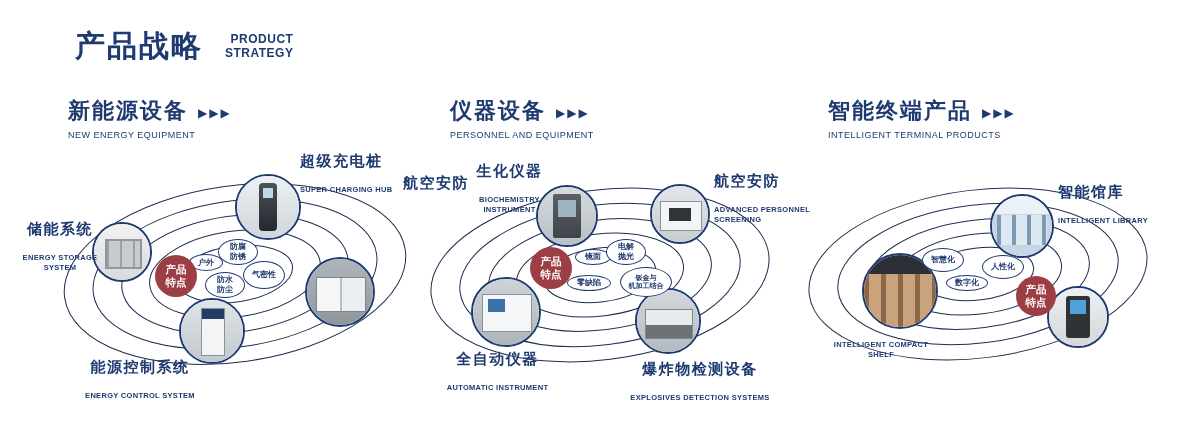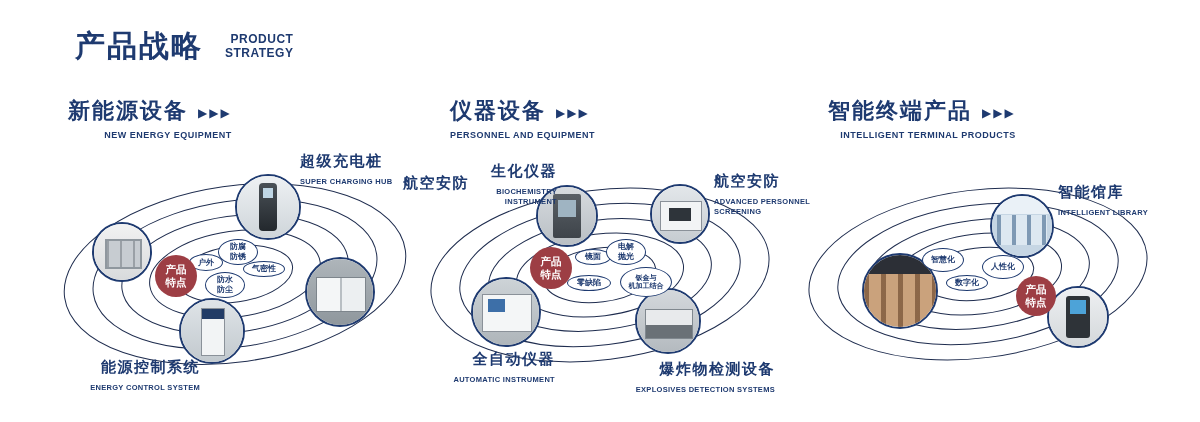--- a/index.html
+++ b/index.html
@@ -7,21 +7,21 @@
          font-family:"Liberation Sans","DejaVu Sans",sans-serif;color:#1e3a70;}
   
   .main-title{position:absolute;left:75px;top:26px;font-size:30px;font-weight:bold;letter-spacing:2px;}
   .main-sub{position:absolute;left:225px;top:33px;font-size:12px;font-weight:bold;line-height:1.15;letter-spacing:.5px;text-align:right;}
   .tagline{position:absolute;left:330px;top:31px;font-size:26px;font-weight:bold;letter-spacing:2px;}
   
   .sec-h{position:absolute;}
   .sec-h .row{display:flex;align-items:center;}
   .sec-h .zh{font-size:22px;font-weight:bold;letter-spacing:2px;}
   .sec-h .arrows{font-size:12px;letter-spacing:2px;margin-left:10px;margin-top:3px;}
-  .sec-h .en{font-size:9px;font-weight:bold;letter-spacing:.5px;margin-top:4px;text-align:right;}
+  .sec-h .en{font-size:9px;font-weight:normal;letter-spacing:.5px;margin-top:4px;}
   
   .orbits{position:absolute;z-index:1;}
   
   .pcircle{position:absolute;z-index:2;border-radius:50%;border:2px solid #1e3a70;background:#fff;
            overflow:hidden;box-sizing:border-box;}
   .ph{position:absolute;inset:0;}
   .ph-storage{background:linear-gradient(180deg,#f2f2f2,#d8dadc);}
   .ph-storage::before{content:"";position:absolute;left:20%;top:26%;width:58%;height:48%;
       background:repeating-linear-gradient(90deg,#9aa0a6 0 2px,#c7ccd1 2px 13px);border:2px solid #8f979e;}
   .ph-charger{background:linear-gradient(180deg,#eef1f3,#cfd5da);}
@@ -55,22 +55,22 @@
   .ph-shelf{background:linear-gradient(180deg,#2c2f36 0 26%,#caa27c 26% 100%);}
   .ph-shelf::before{content:"";position:absolute;left:0;top:26%;width:100%;height:74%;
       background:repeating-linear-gradient(90deg,rgba(90,55,30,.55) 0 5px,transparent 5px 17px);}
   .ph-terminal{background:linear-gradient(180deg,#eef0f2,#d4d8db);}
   .ph-terminal::before{content:"";position:absolute;left:30%;top:13%;width:40%;height:74%;
       background:#2e3338;border-radius:3px;}
   .ph-terminal::after{content:"";position:absolute;left:36%;top:21%;width:28%;height:24%;background:#4da3d8;}
   
   .plabel{position:absolute;z-index:3;color:#1e3a70;}
   .plabel .zh{font-size:15px;font-weight:bold;letter-spacing:1.5px;}
-  .plabel .en{font-size:7.5px;font-weight:bold;letter-spacing:.3px;margin-top:6px;line-height:1.3;}
-  .ta-c{text-align:right;} .ta-l{text-align:left;}
+  .plabel .en{font-size:7.5px;font-weight:bold;letter-spacing:.3px;margin-top:14px;line-height:1.3;}
+  .ta-c{text-align:center;} .ta-l{text-align:left;}
   .side-label{position:absolute;z-index:3;font-size:15px;font-weight:bold;letter-spacing:1.5px;color:#1e3a70;}
   
   .feature{position:absolute;z-index:4;background:#9d3e44;border-radius:50%;color:#fff;
            display:flex;align-items:center;justify-content:center;text-align:center;
            font-weight:bold;font-size:10.5px;line-height:1.2;box-sizing:border-box;}
   .feature span{white-space:pre-line;}
   .bubble{position:absolute;z-index:3;border:1px solid #1e3a70;border-radius:50%;background:#fff;
           color:#1e3a70;display:flex;align-items:center;justify-content:center;text-align:center;
           font-size:8px;font-weight:bold;line-height:1.2;box-sizing:border-box;}
   .bubble span{white-space:pre-line;}
@@ -127,41 +127,45 @@
   <div class="pcircle" style="left:235px;top:174px;width:66px;height:66px">
       <div class="ph ph-charger"></div>
     </div>
   <div class="pcircle" style="left:305px;top:257px;width:70px;height:70px">
       <div class="ph ph-inverter"></div>
     </div>
   <div class="pcircle" style="left:179px;top:298px;width:66px;height:66px">
       <div class="ph ph-control"></div>
     </div>
 
+  <div class="plabel ta-c" style="left:10px;top:220px;width:100px">
+    <div class="zh">储能系统</div>
+    <div class="en">ENERGY STORAGE SYSTEM</div>
+  </div>
   <div class="plabel ta-l" style="left:300px;top:152px;width:115px">
     <div class="zh">超级充电桩</div>
     <div class="en">SUPER CHARGING HUB</div>
   </div>
   <div class="plabel ta-c" style="left:80px;top:358px;width:120px">
     <div class="zh">能源控制系统</div>
     <div class="en">ENERGY CONTROL SYSTEM</div>
   </div>
 
   <div class="feature" style="left:155px;top:255px;width:42px;height:42px">
       <span>产品
 特点</span>
     </div>
   <div class="bubble" style="left:189px;top:254px;width:34px;height:17px">
       <span>户外</span>
     </div>
   <div class="bubble" style="left:218px;top:239px;width:40px;height:26px">
       <span>防腐
 防锈</span>
     </div>
-  <div class="bubble" style="left:243px;top:261px;width:42px;height:16px">
+  <div class="bubble" style="left:243px;top:261px;width:42px;height:28px">
       <span>气密性</span>
     </div>
   <div class="bubble" style="left:205px;top:272px;width:40px;height:26px">
       <span>防水
 防尘</span>
     </div>
 
   <svg class="orbits" style="left:420px;top:185px;width:360px;height:180px" viewBox="0 0 360 180">
     <g fill="none" stroke="#1f2d4f" stroke-width="1" transform="rotate(-7 180 90)">
       <ellipse cx="180" cy="90" rx="170" ry="85"></ellipse>
@@ -240,20 +244,21 @@
     </div>
   <div class="pcircle" style="left:1047px;top:286px;width:62px;height:62px">
       <div class="ph ph-terminal"></div>
     </div>
 
   <div class="plabel ta-l" style="left:1058px;top:183px;width:105px">
     <div class="zh">智能馆库</div>
     <div class="en">INTELLIGENT LIBRARY</div>
   </div>
   <div class="plabel ta-c" style="left:826px;top:326px;width:110px">
+    <div class="en">INTELLIGENT COMPACT SHELF</div>
   </div>
 
   <div class="feature" style="left:1016px;top:276px;width:40px;height:40px">
       <span>产品
 特点</span>
     </div>
   <div class="bubble" style="left:922px;top:248px;width:42px;height:24px">
       <span>智慧化</span>
     </div>
   <div class="bubble" style="left:982px;top:255px;width:42px;height:24px">

